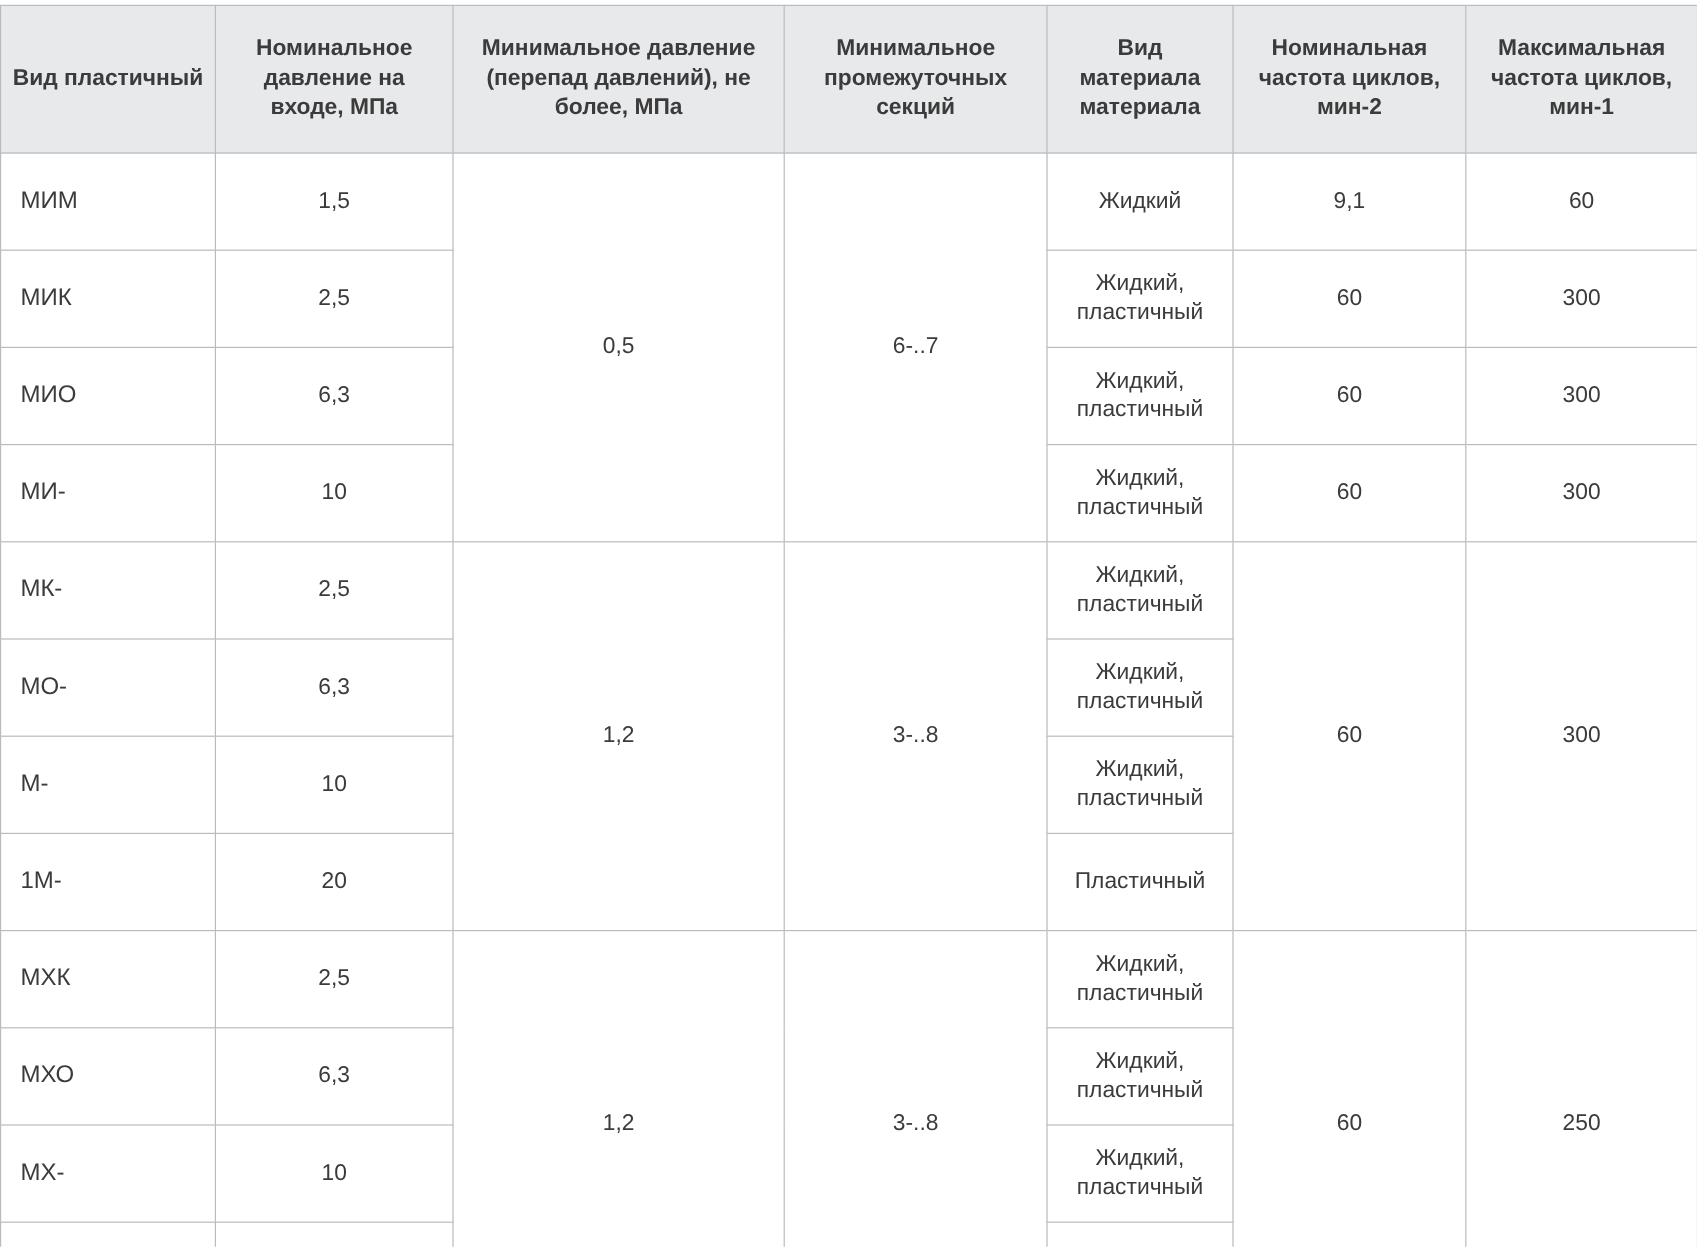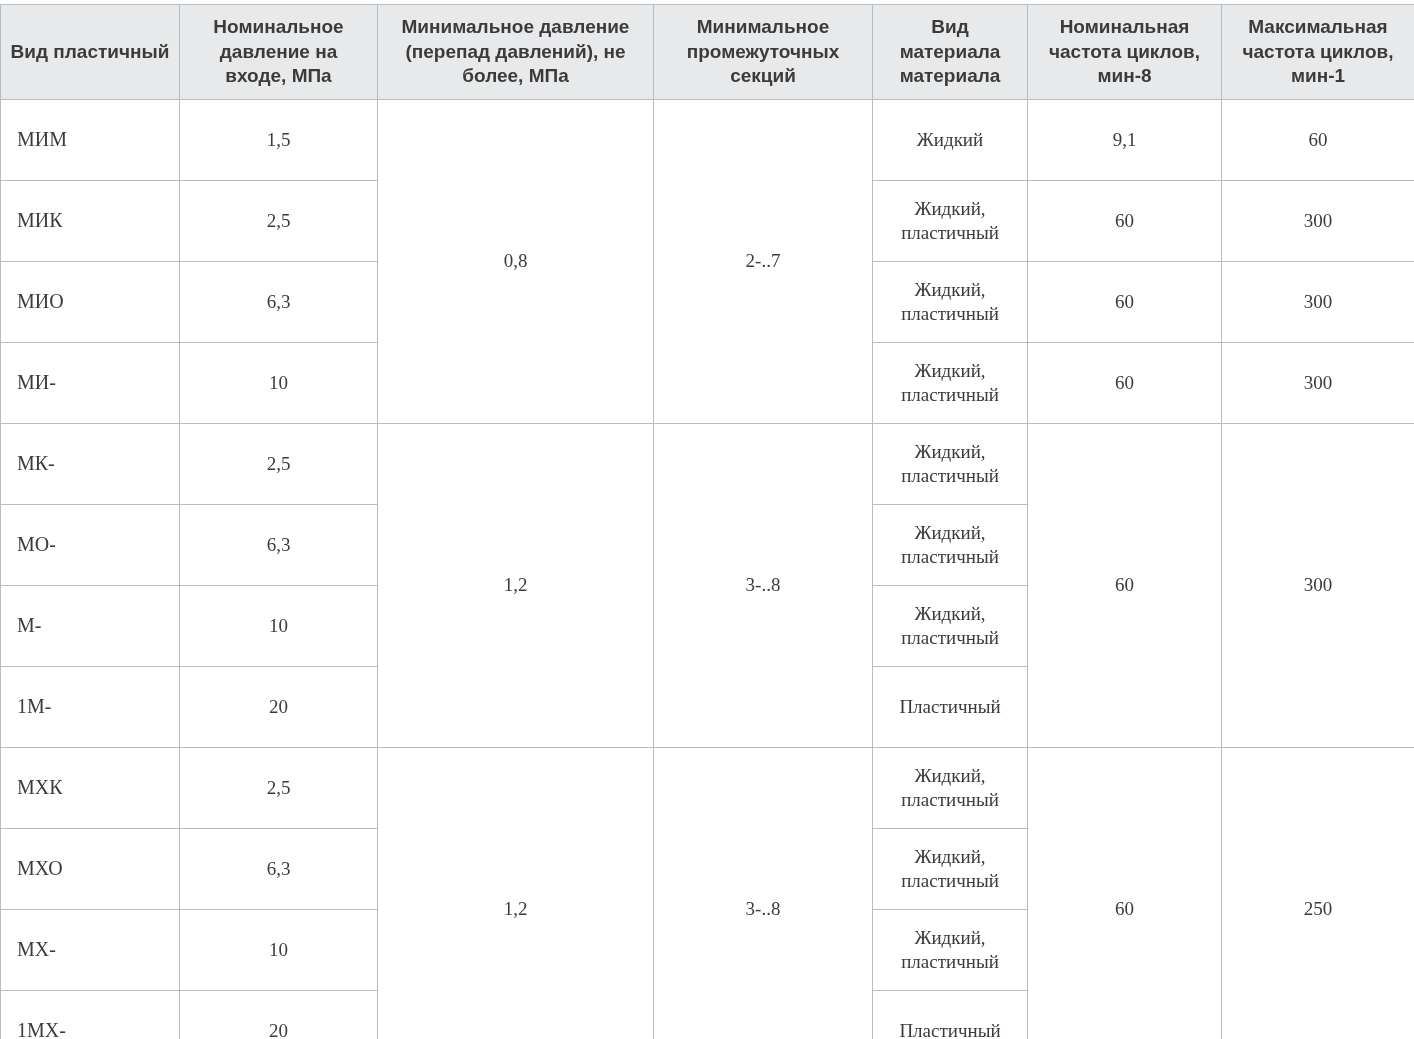--- a/index.html
+++ b/index.html
@@ -35,32 +35,31 @@
     text-align: center;
     vertical-align: middle;
     padding: 6px 6px;
     line-height: 1.28;
     box-sizing: border-box;
   }
   table.spec thead th {
     background: #e8e9ea;
     font-weight: bold;
     font-size: 19px;
-    padding: 10px 8px;
+    padding: 24px 8px;
     line-height: 1.3;
     border-color: #b7bcc0;
   }
   table.spec tbody td.vid {
     text-align: left;
     padding-left: 16px;
     font-size: 20px;
   }
   table.spec tbody td {
     height: 81px;
-    font-family: Liberation Serif, serif;
   }
   .col-1 { width: 179px; }
   .col-2 { width: 198px; }
   .col-3 { width: 276px; }
   .col-4 { width: 219px; }
   .col-5 { width: 155px; }
   .col-6 { width: 194px; }
   .col-7 { width: 193px; }
   .topline {
     height: 4px;
@@ -83,31 +82,31 @@
         <col class="col-6">
         <col class="col-7">
     </colgroup>
     <thead>
       <tr>
         <th>Вид пластичный</th>
         <th>Номинальное давление на входе, МПа</th>
         <th>Минимальное давление (перепад давлений), не более, МПа</th>
         <th>Минимальное промежуточных секций</th>
         <th>Вид материала материала</th>
-        <th>Номинальная частота циклов, мин-8</th>
+        <th>Номинальная частота циклов, мин-2</th>
         <th>Максимальная частота циклов, мин-1</th>
       </tr>
     </thead>
     <tbody>
 
       <tr>
         <td class="vid">МИМ</td>
         <td>1,5</td>
-        <td rowspan="4">0,8</td>
-        <td rowspan="4">2-..7</td>
+        <td rowspan="4">0,5</td>
+        <td rowspan="4">6-..7</td>
         <td>Жидкий</td>
         <td>9,1</td>
         <td>60</td>
       </tr>
       <tr>
         <td class="vid">МИК</td>
         <td>2,5</td>
         <td>Жидкий, пластичный</td>
         <td>60</td>
         <td>300</td>

